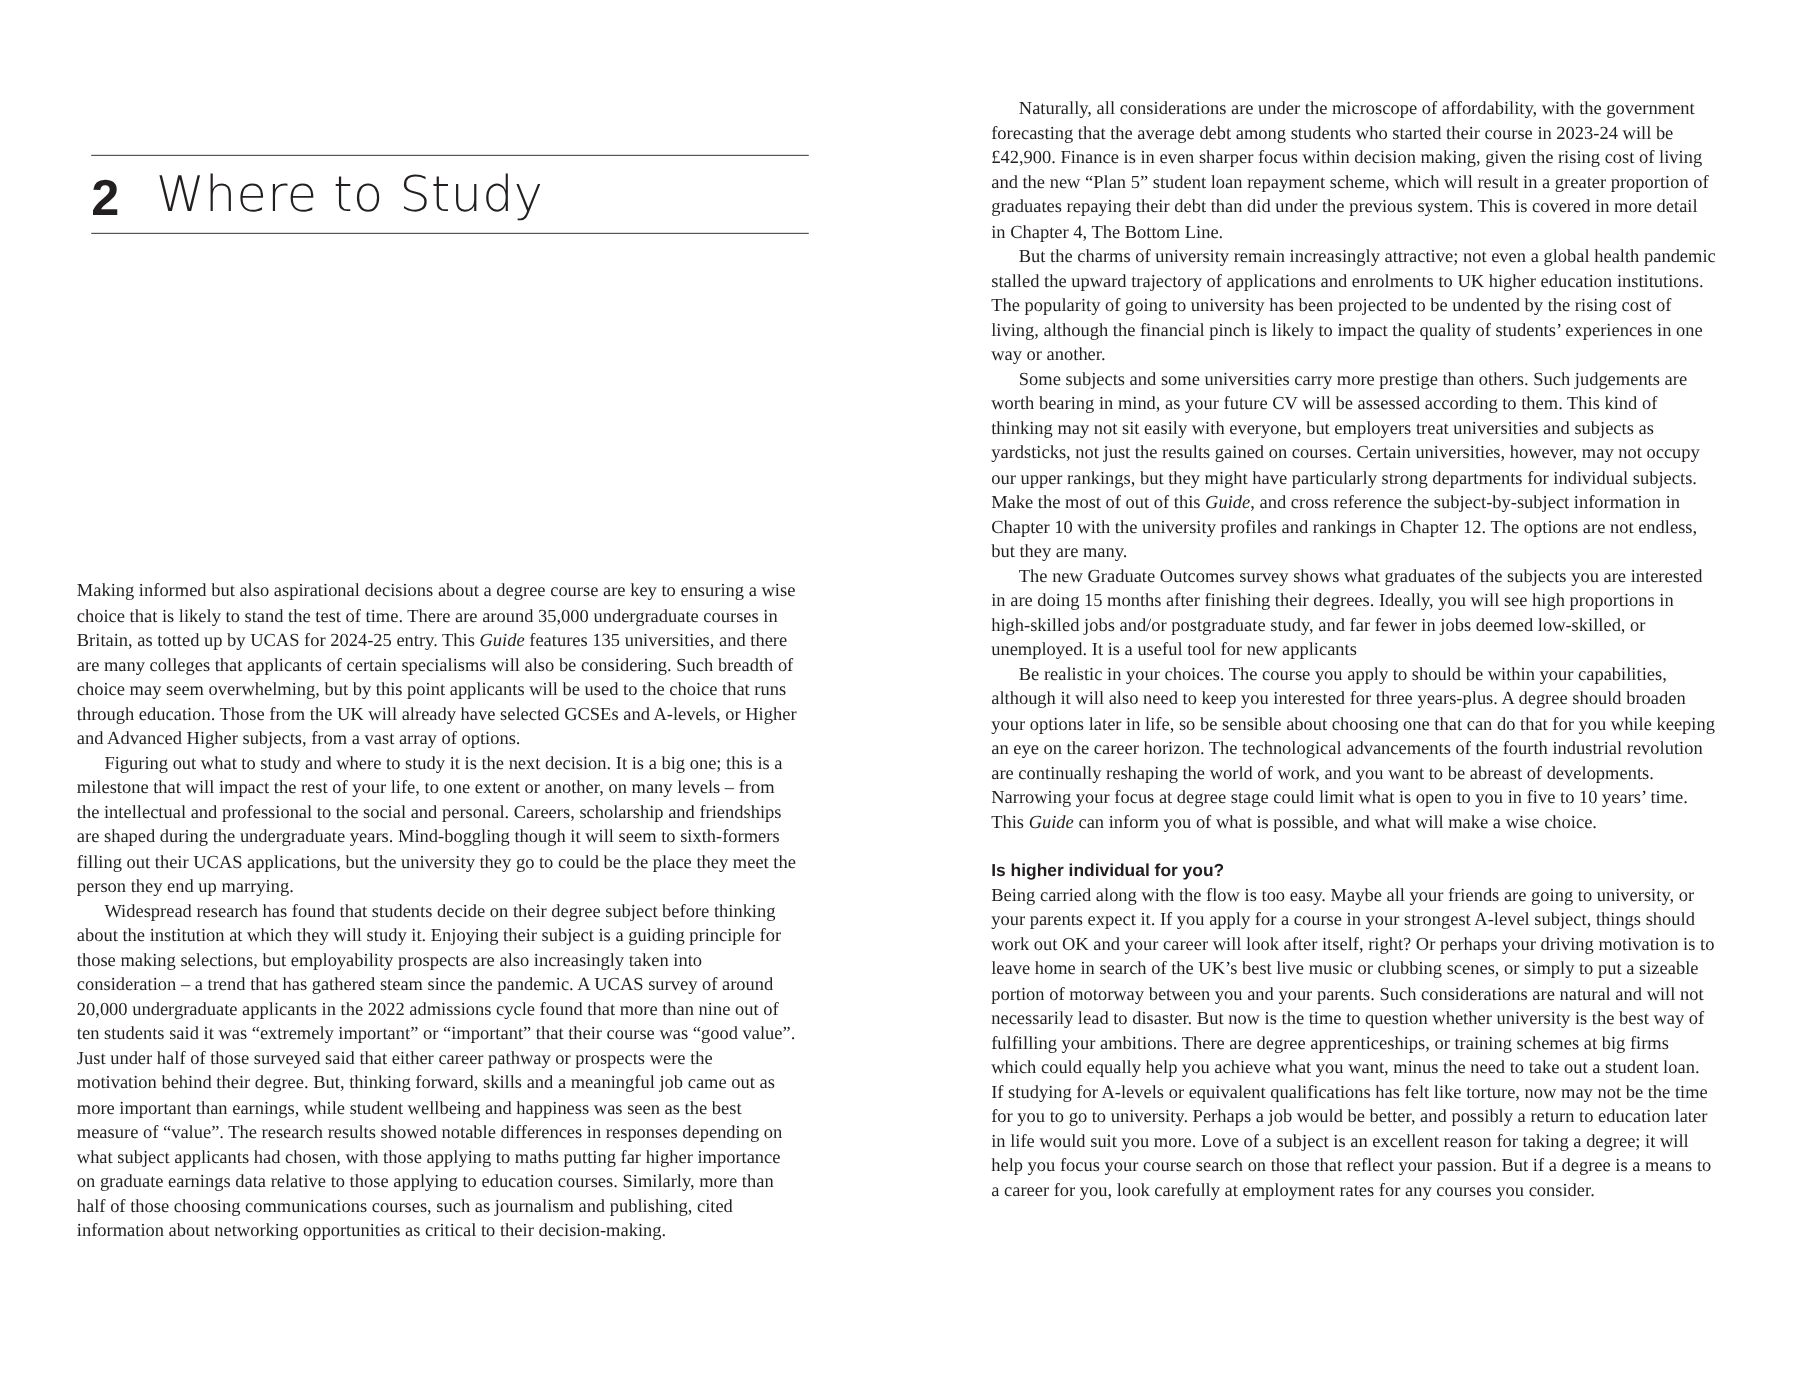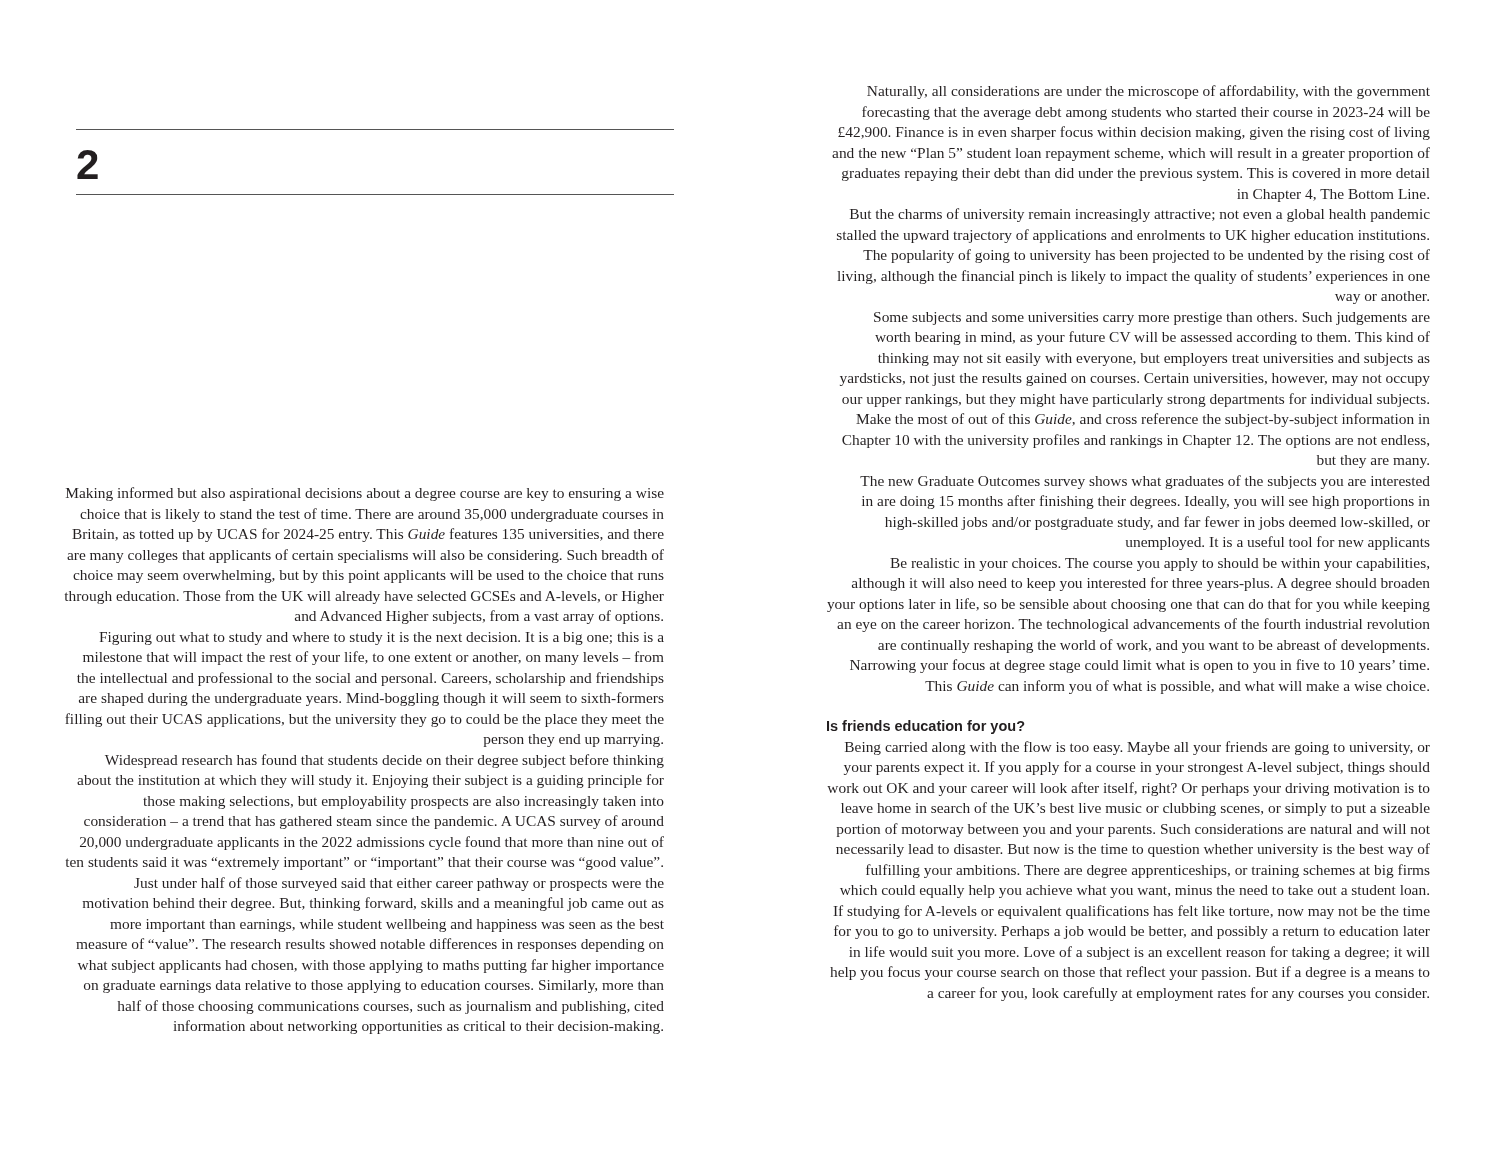--- a/index.html
+++ b/index.html
@@ -21,59 +21,60 @@
     font-size: 41px; line-height: 44px; color: #231f20; letter-spacing: 0.3px;
     -webkit-text-stroke: 0px;
   }
   .chapter-title span { display: block; }
   .body-text {
     position: absolute; font-family: "Liberation Serif", serif;
     font-size: 15.4px; line-height: 20.5px; color: #231f20;
   }
   .left .body-text { left: 64px; top: 471px; width: 600px; margin-top: 12px; }
   .right .body-text { left: 76px; top: 81px; width: 604px; }
-  .body-text p { margin: 0; text-align: right; }
+  .body-text p { margin: 0; text-align: left; }
   .body-text p.indent { text-indent: 23px; }
   .body-text em { font-style: italic; }
   .subhead {
     font-family: "Liberation Sans", sans-serif; font-weight: bold;
     font-size: 14.5px; line-height: 20.5px; margin-top: 20px;
   }
   .running-foot {
     position: absolute; right: 76px; top: 1152px;
     font-family: "Liberation Sans", sans-serif; font-size: 11px;
     letter-spacing: 1px; color: #555;
   }
   .running-foot .pg { font-weight: bold; color: #231f20; margin-left: 8px; letter-spacing: 0; }
 </style>
 </head>
 <body>
 
 <div class="page left">
   <div class="chapter-head">
     <div class="chapter-num">2</div>
     <div class="chapter-title">
+      <span>Where to Study</span>
     </div>
   </div>
 
   <div class="body-text">
     <p><span>Making informed but also aspirational decisions about a degree course are key to ensuring a wise choice that is likely to stand the test of time. There are around 35,000 undergraduate courses in Britain, as totted up by UCAS for 2024-25 entry. This </span><em>Guide</em><span> features 135 universities, and there are many colleges that applicants of certain specialisms will also be considering. Such breadth of choice may seem overwhelming, but by this point applicants will be used to the choice that runs through education. Those from the UK will already have selected GCSEs and A-levels, or Higher and Advanced Higher subjects, from a vast array of options.</span></p>
     <p class="indent">Figuring out what to study and where to study it is the next decision. It is a big one; this is a milestone that will impact the rest of your life, to one extent or another, on many levels – from the intellectual and professional to the social and personal. Careers, scholarship and friendships are shaped during the undergraduate years. Mind-boggling though it will seem to sixth-formers filling out their UCAS applications, but the university they go to could be the place they meet the person they end up marrying.</p>
     <p class="indent">Widespread research has found that students decide on their degree subject before thinking about the institution at which they will study it. Enjoying their subject is a guiding principle for those making selections, but employability prospects are also increasingly taken into consideration – a trend that has gathered steam since the pandemic. A UCAS survey of around 20,000 undergraduate applicants in the 2022 admissions cycle found that more than nine out of ten students said it was “extremely important” or “important” that their course was “good value”. Just under half of those surveyed said that either career pathway or prospects were the motivation behind their degree. But, thinking forward, skills and a meaningful job came out as more important than earnings, while student wellbeing and happiness was seen as the best measure of “value”. The research results showed notable differences in responses depending on what subject applicants had chosen, with those applying to maths putting far higher importance on graduate earnings data relative to those applying to education courses. Similarly, more than half of those choosing communications courses, such as journalism and publishing, cited information about networking opportunities as critical to their decision-making.</p>
   </div>
 </div>
 
 <div class="page right">
   <div class="body-text">
     <p class="indent">Naturally, all considerations are under the microscope of affordability, with the government forecasting that the average debt among students who started their course in 2023-24 will be £42,900. Finance is in even sharper focus within decision making, given the rising cost of living and the new “Plan 5” student loan repayment scheme, which will result in a greater proportion of graduates repaying their debt than did under the previous system. This is covered in more detail in Chapter 4, The Bottom Line.</p>
     <p class="indent">But the charms of university remain increasingly attractive; not even a global health pandemic stalled the upward trajectory of applications and enrolments to UK higher education institutions. The popularity of going to university has been projected to be undented by the rising cost of living, although the financial pinch is likely to impact the quality of students’ experiences in one way or another.</p>
     <p class="indent"><span>Some subjects and some universities carry more prestige than others. Such judgements are worth bearing in mind, as your future CV will be assessed according to them. This kind of thinking may not sit easily with everyone, but employers treat universities and subjects as yardsticks, not just the results gained on courses. Certain universities, however, may not occupy our upper rankings, but they might have particularly strong departments for individual subjects. Make the most of out of this </span><em>Guide</em><span>, and cross reference the subject-by-subject information in Chapter 10 with the university profiles and rankings in Chapter 12. The options are not endless, but they are many.</span></p>
     <p class="indent">The new Graduate Outcomes survey shows what graduates of the subjects you are interested in are doing 15 months after finishing their degrees. Ideally, you will see high proportions in high-skilled jobs and/or postgraduate study, and far fewer in jobs deemed low-skilled, or unemployed. It is a useful tool for new applicants</p>
     <p class="indent"><span>Be realistic in your choices. The course you apply to should be within your capabilities, although it will also need to keep you interested for three years-plus. A degree should broaden your options later in life, so be sensible about choosing one that can do that for you while keeping an eye on the career horizon. The technological advancements of the fourth industrial revolution are continually reshaping the world of work, and you want to be abreast of developments. Narrowing your focus at degree stage could limit what is open to you in five to 10 years’ time. This </span><em>Guide</em><span> can inform you of what is possible, and what will make a wise choice.</span></p>
 
-    <div class="subhead">Is friends education for you?</div>
+    <div class="subhead">Is higher individual for you?</div>
     <p>Being carried along with the flow is too easy. Maybe all your friends are going to university, or your parents expect it. If you apply for a course in your strongest A-level subject, things should work out OK and your career will look after itself, right? Or perhaps your driving motivation is to leave home in search of the UK’s best live music or clubbing scenes, or simply to put a sizeable portion of motorway between you and your parents. Such considerations are natural and will not necessarily lead to disaster. But now is the time to question whether university is the best way of fulfilling your ambitions. There are degree apprenticeships, or training schemes at big firms which could equally help you achieve what you want, minus the need to take out a student loan. If studying for A-levels or equivalent qualifications has felt like torture, now may not be the time for you to go to university. Perhaps a job would be better, and possibly a return to education later in life would suit you more. Love of a subject is an excellent reason for taking a degree; it will help you focus your course search on those that reflect your passion. But if a degree is a means to a career for you, look carefully at employment rates for any courses you consider.</p>
   </div>
 
   <div class="running-foot">
     <span>CHOOSING WHAT AND WHERE TO STUDY</span><span class="pg">31</span>
   </div>
 </div>
 
 </body></html>

